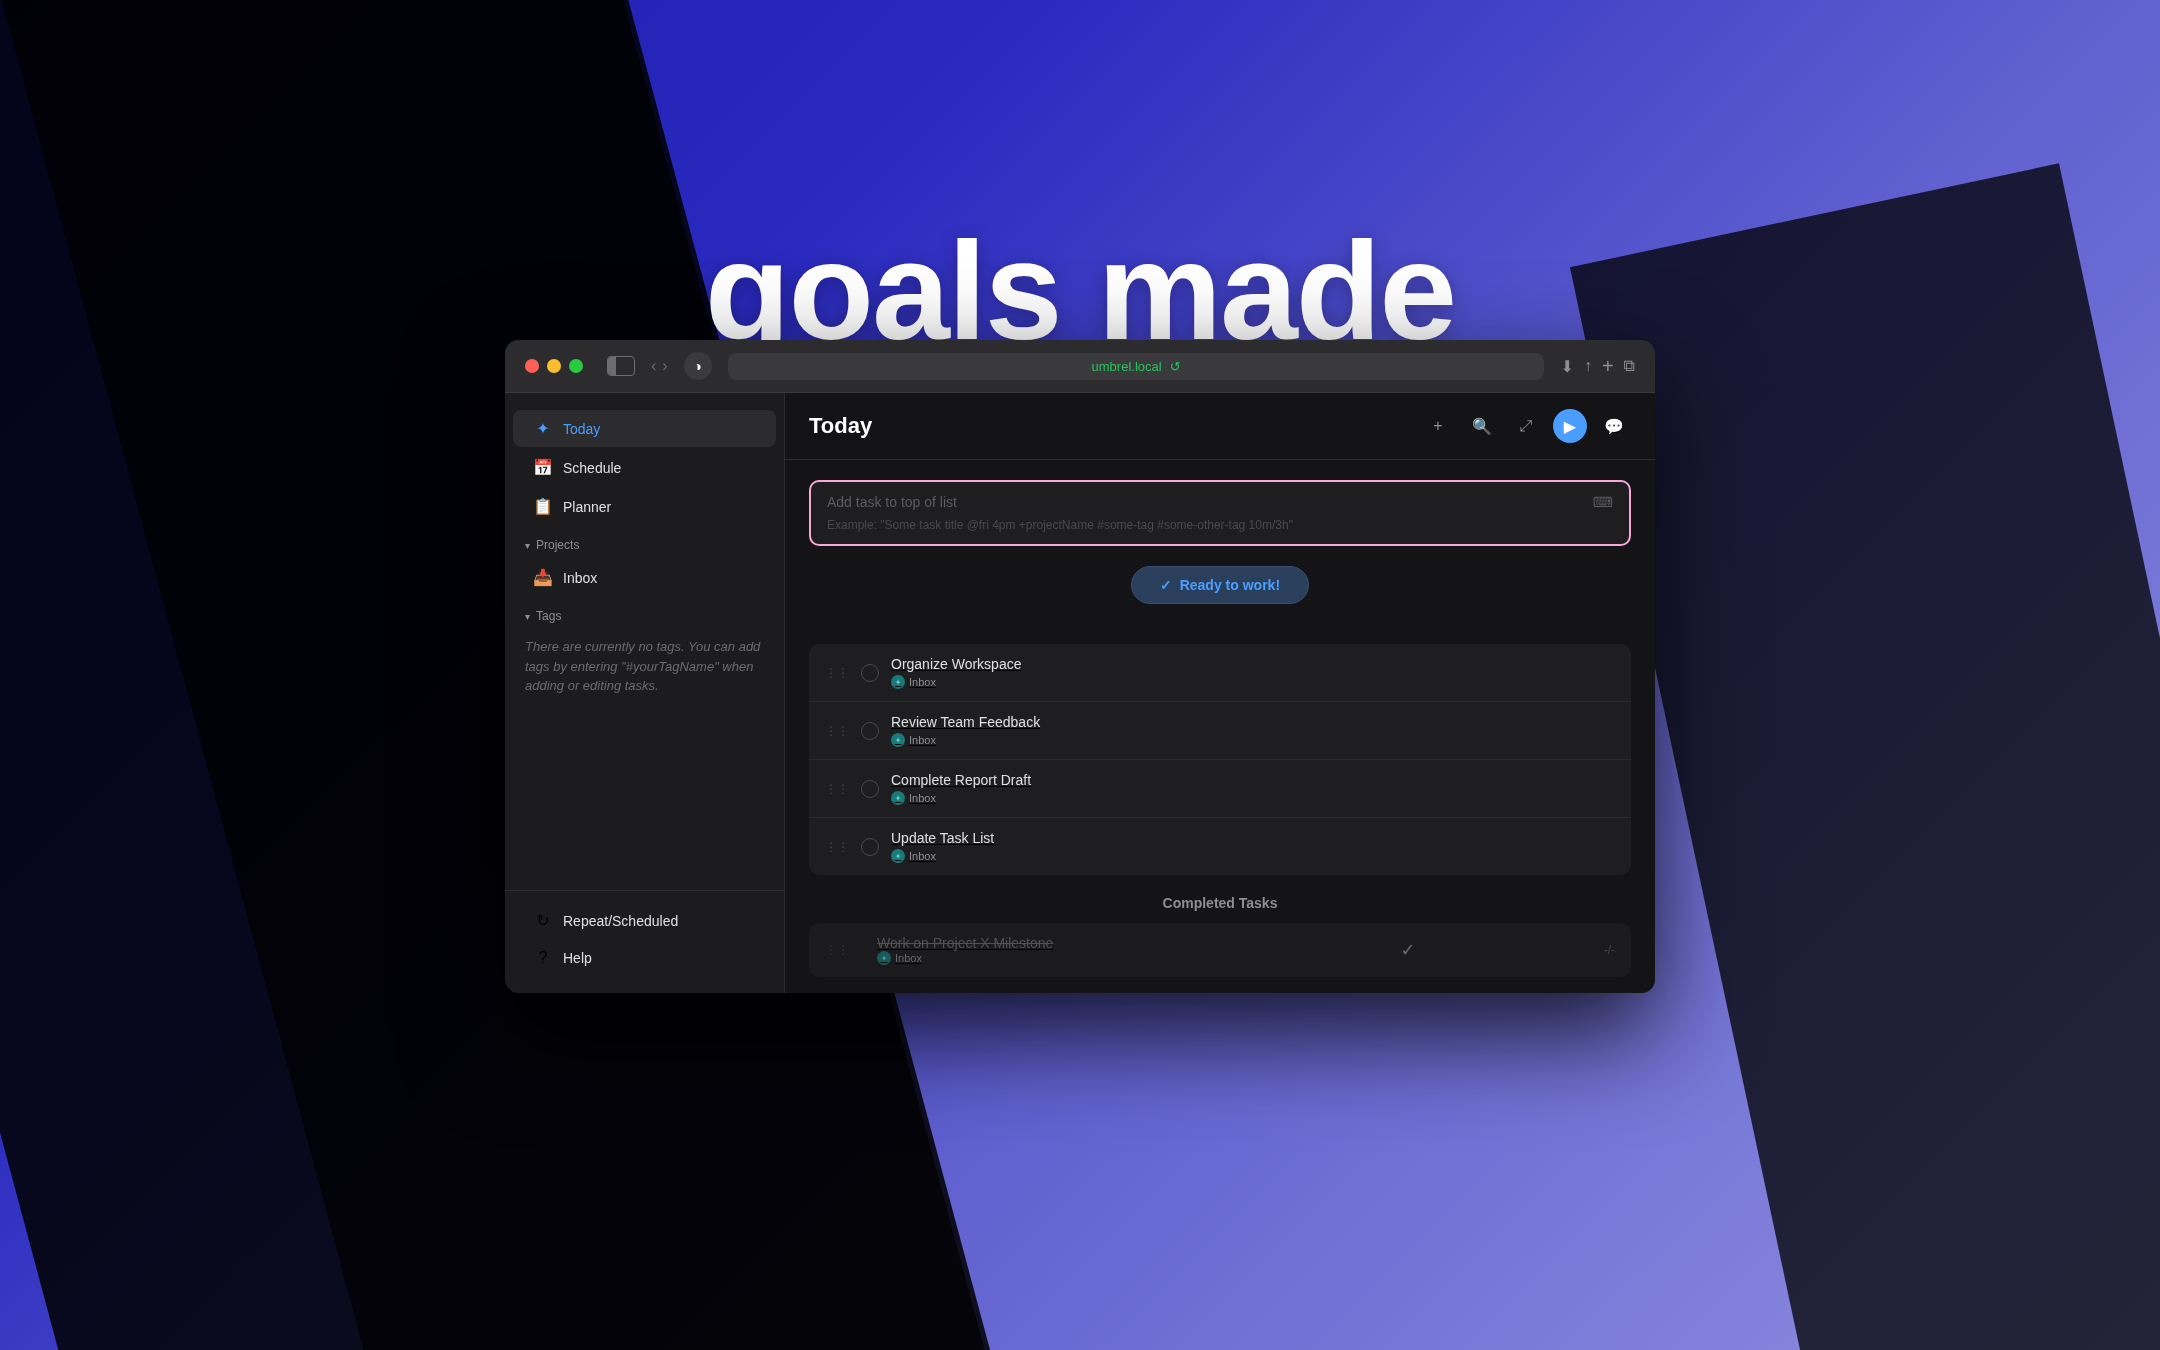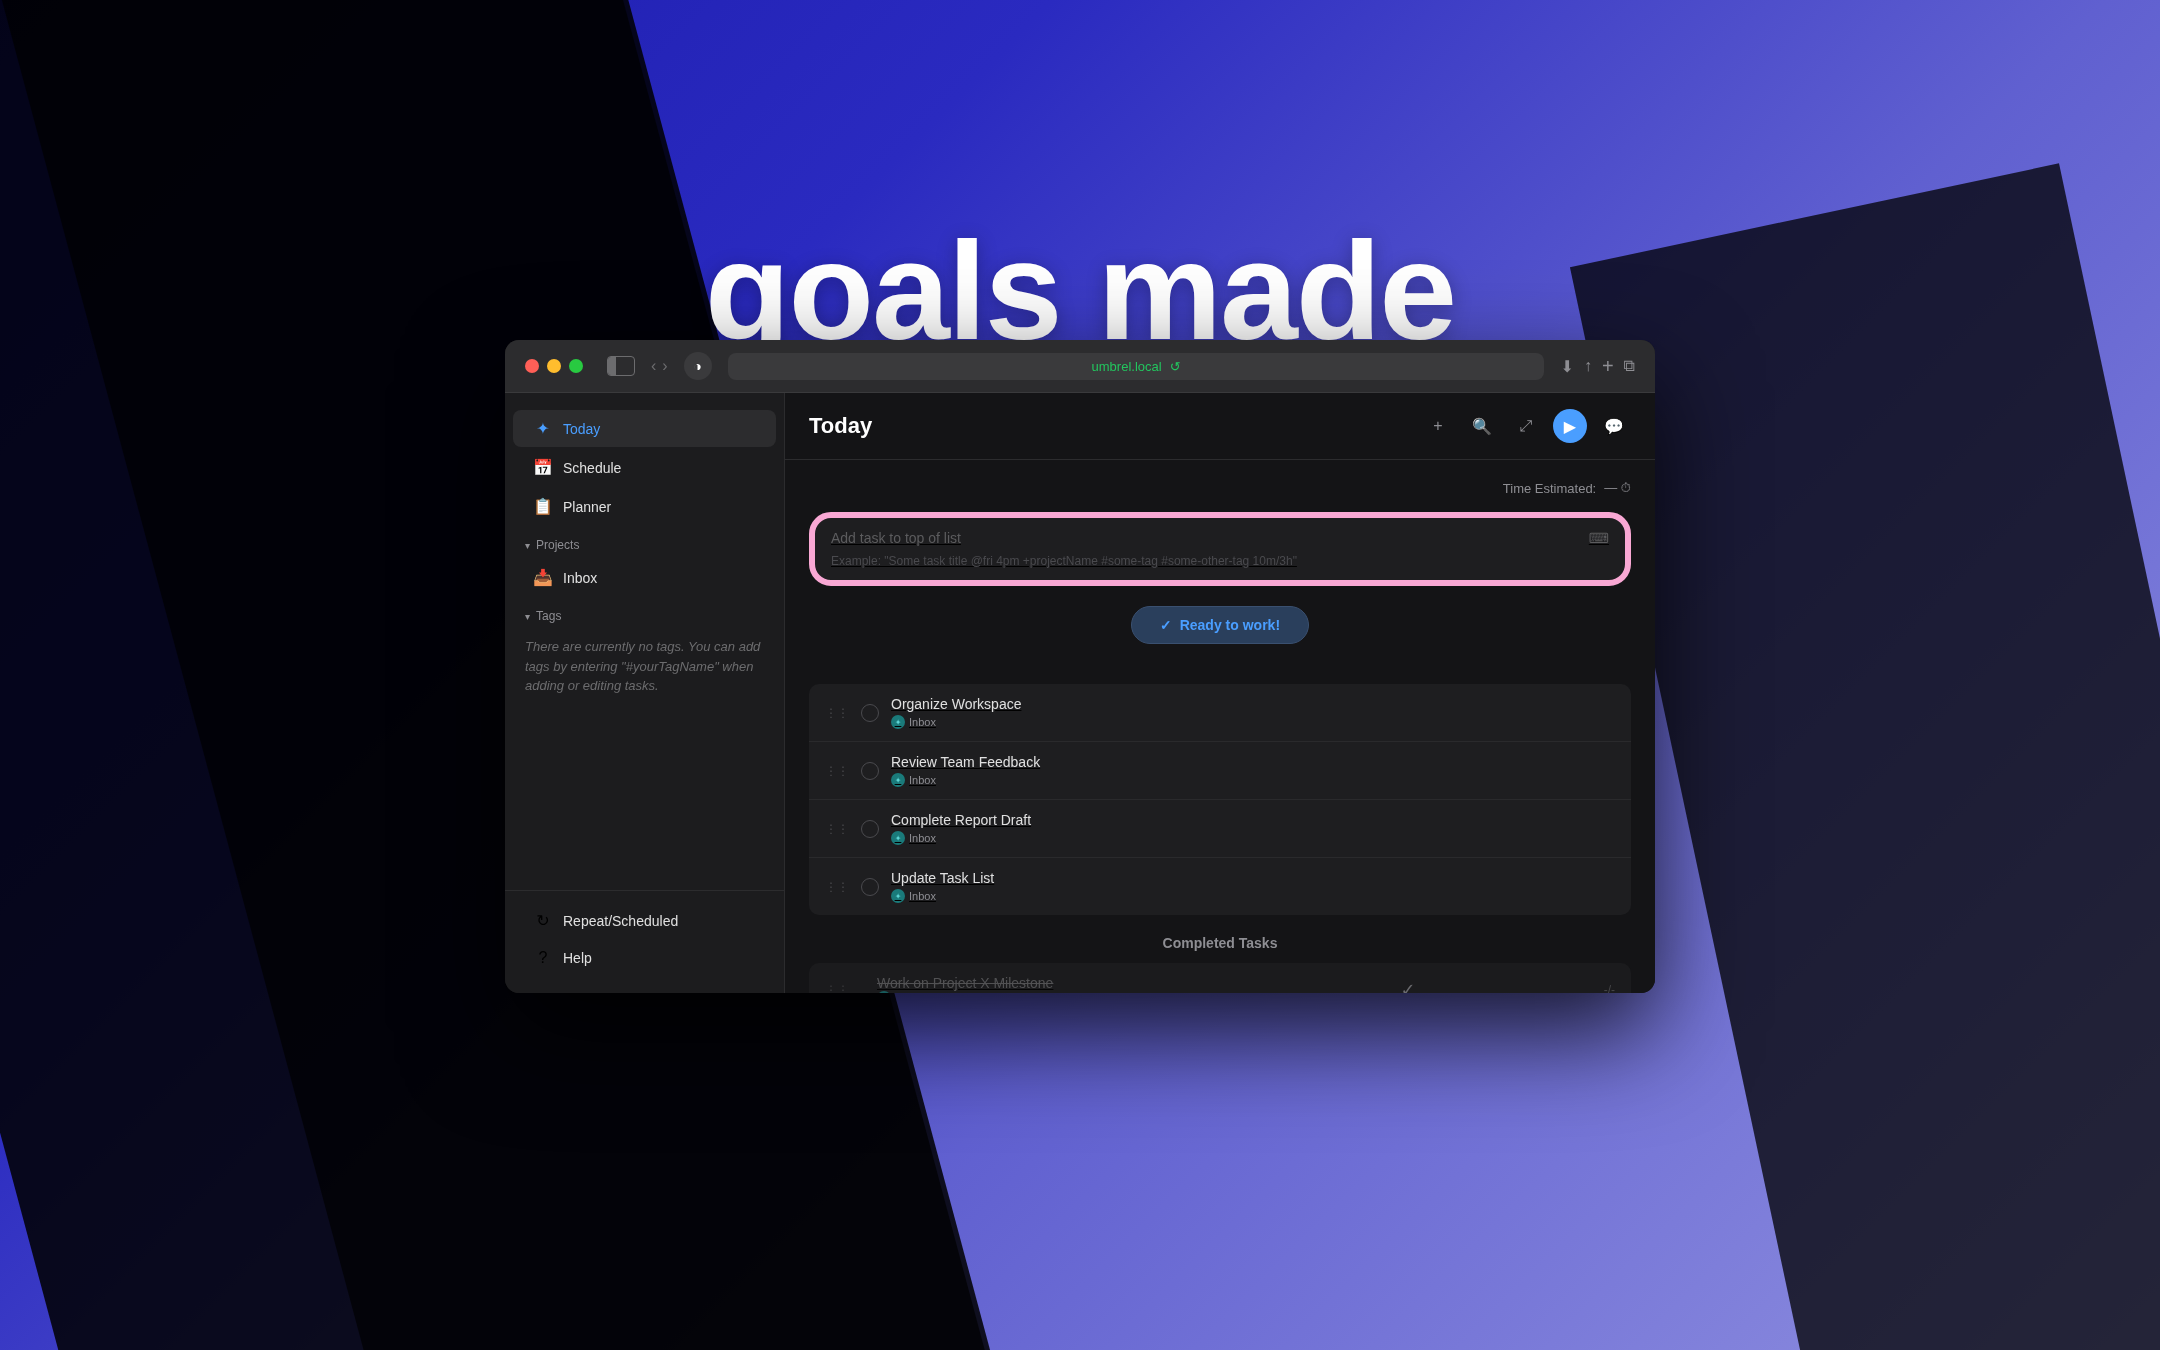--- a/index.html
+++ b/index.html
@@ -334,26 +334,25 @@
       justify-content: flex-end;
       gap: 8px;
       margin-bottom: 16px;
       color: #8e8e93;
       font-size: 13px;
     }
 
     
     .task-input-container {
       background: #1e1e20;
-      border: 6px solid #f9a8d4;
-      border-radius: 22px;
+      border: 2px solid #f9a8d4;
+      border-radius: 10px;
       padding: 12px 16px;
       margin-bottom: 20px;
       position: relative;
-      text-decoration: underline;
     }
 
     .task-input-main {
       display: flex;
       align-items: center;
       justify-content: space-between;
       margin-bottom: 8px;
     }
 
     .task-input-placeholder {
@@ -597,24 +596,20 @@
           <button class="header-action-btn">+</button>
           <button class="header-action-btn">🔍</button>
           <button class="header-action-btn">⤢</button>
           <button class="header-action-btn play-btn">▶</button>
           <button class="header-action-btn">💬</button>
         </div>
       </div>
 
       <div class="content-area">
 
-        <div class="time-estimated">
-          <span>Time Estimated:</span>
-          <span>— ⏱</span>
-        </div>
 
         <div class="task-input-container">
           <div class="task-input-main">
             <span class="task-input-placeholder">Add task to top of list</span>
             <span class="task-input-icon">⌨</span>
           </div>
           <div class="task-input-hint">Example: "Some task title @fri 4pm +projectName #some-tag #some-other-tag 10m/3h"</div>
         </div>
 
         <div style="display:flex; justify-content:center; margin-bottom:20px;">

